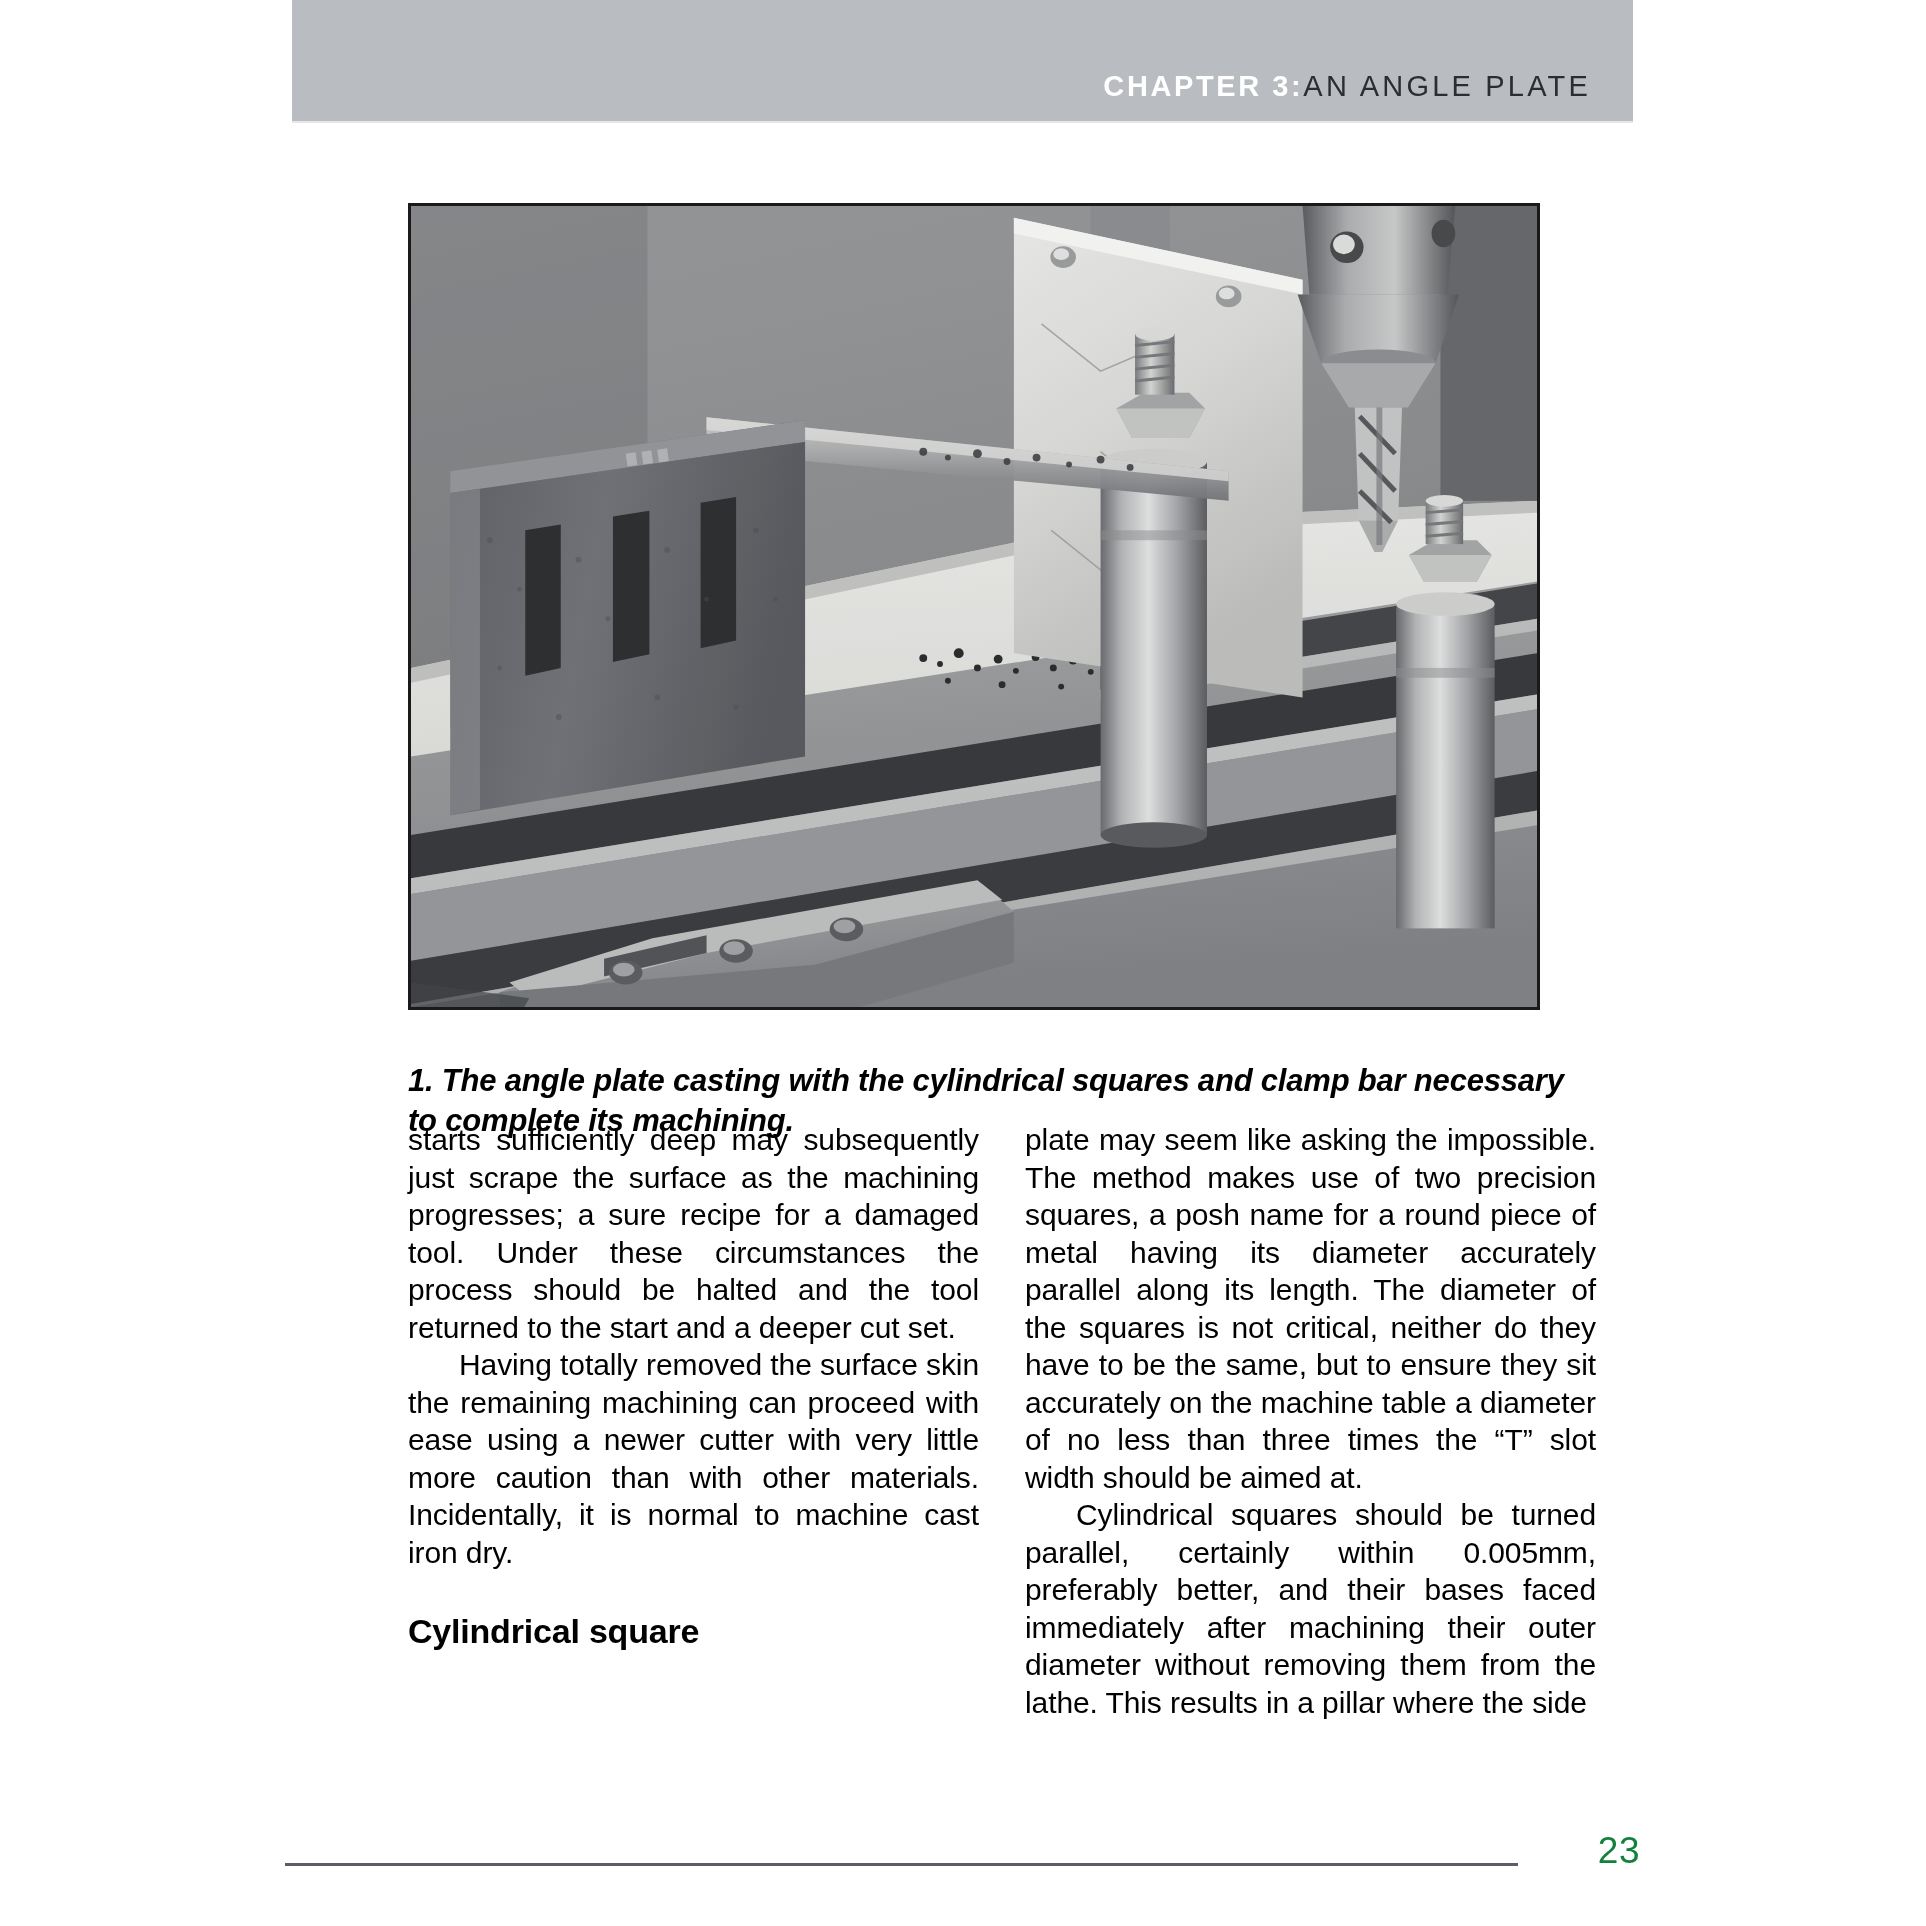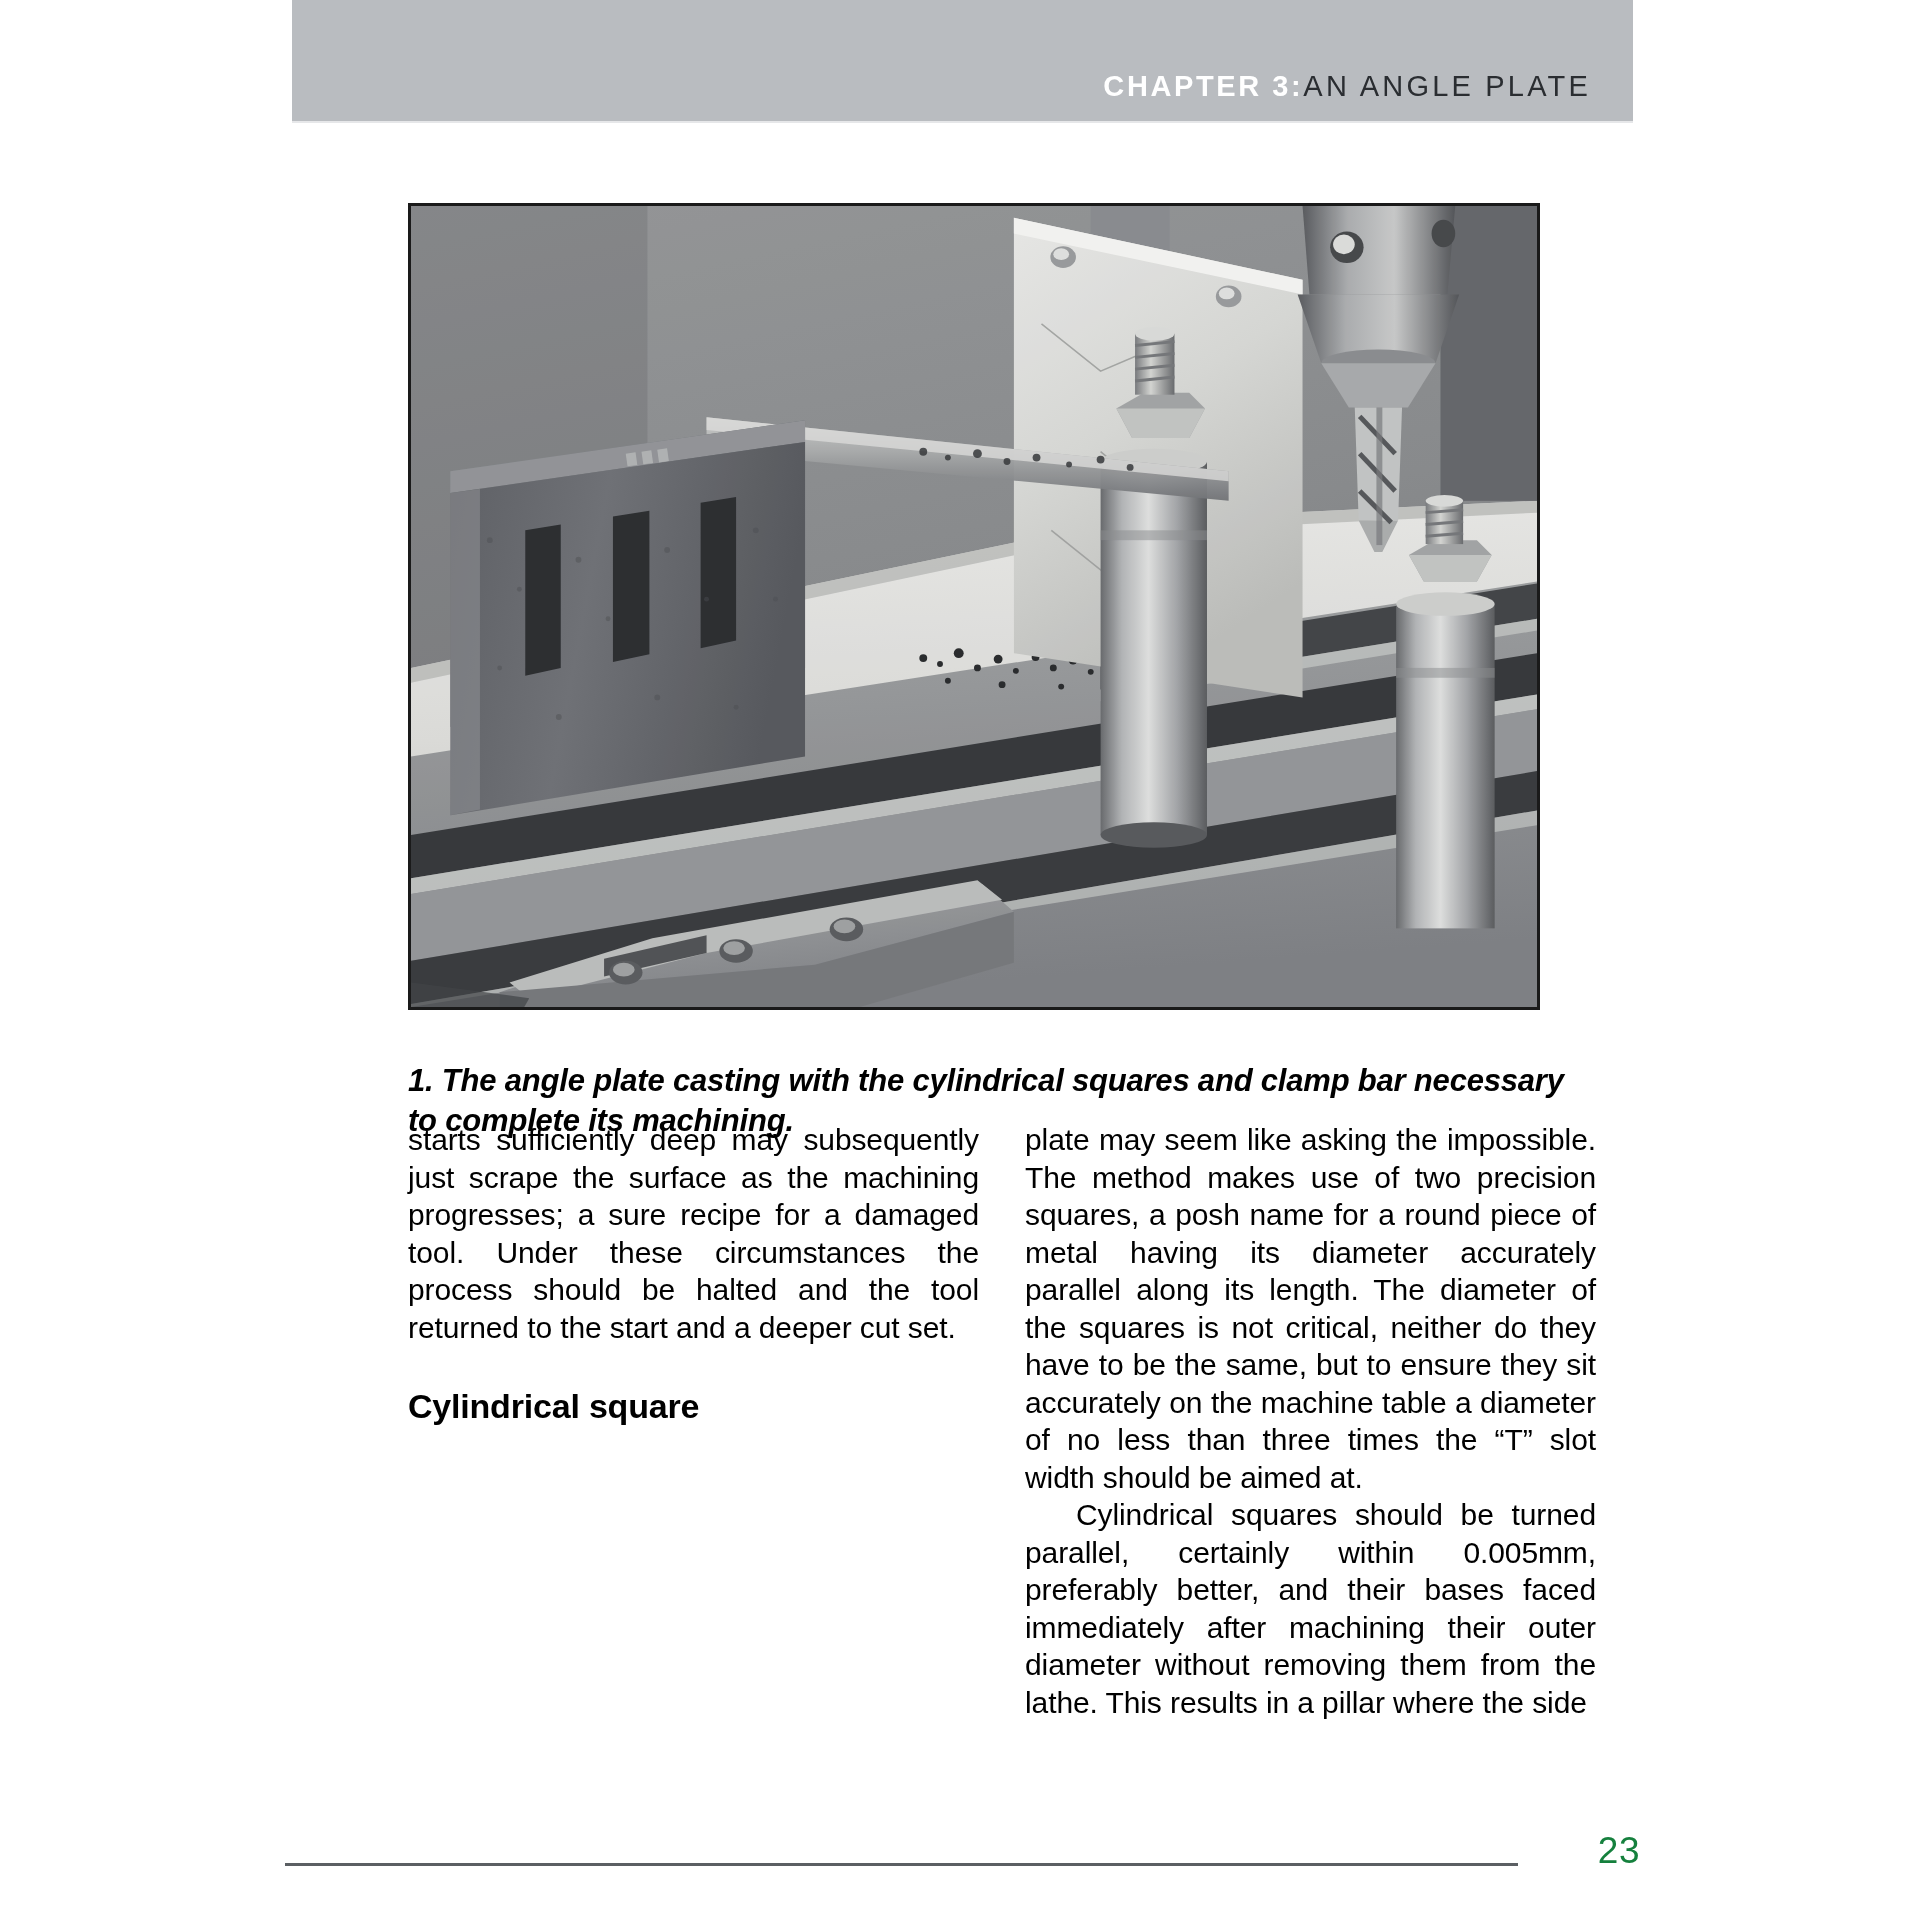--- a/index.html
+++ b/index.html
@@ -388,20 +388,21 @@
       <rect x="0" y="0" width="1143" height="815" fill="#000000" opacity="0.04"></rect>
     </svg>
   </div>
 
   <div class="caption">1. The angle plate casting with the cylindrical squares and clamp bar necessary to complete its machining.</div>
 
   <div class="columns">
 
     <div class="col">
       <p>starts sufficiently deep may subsequently just scrape the surface as the machining progresses; a sure recipe for a damaged tool. Under these circumstances the process should be halted and the tool returned to the start and a deeper cut set.</p>
+      <p class="indent">Having totally removed the surface skin the remaining machining can proceed with ease using a newer cutter with very little more caution than with other materials. Incidentally, it is normal to machine cast iron dry.</p>
       <h2>Cylindrical square</h2>
     </div>
 
     <div class="col">
       <p>plate may seem like asking the impossible. The method makes use of two precision squares, a posh name for a round piece of metal having its diameter accurately parallel along its length. The diameter of the squares is not critical, neither do they have to be the same, but to ensure they sit accurately on the machine table a diameter of no less than three times the “T” slot width should be aimed at.</p>
       <p class="indent">Cylindrical squares should be turned parallel, certainly within 0.005mm, preferably better, and their bases faced immediately after machining their outer diameter without removing them from the lathe. This results in a pillar where the side</p>
     </div>
 
   </div>
 

